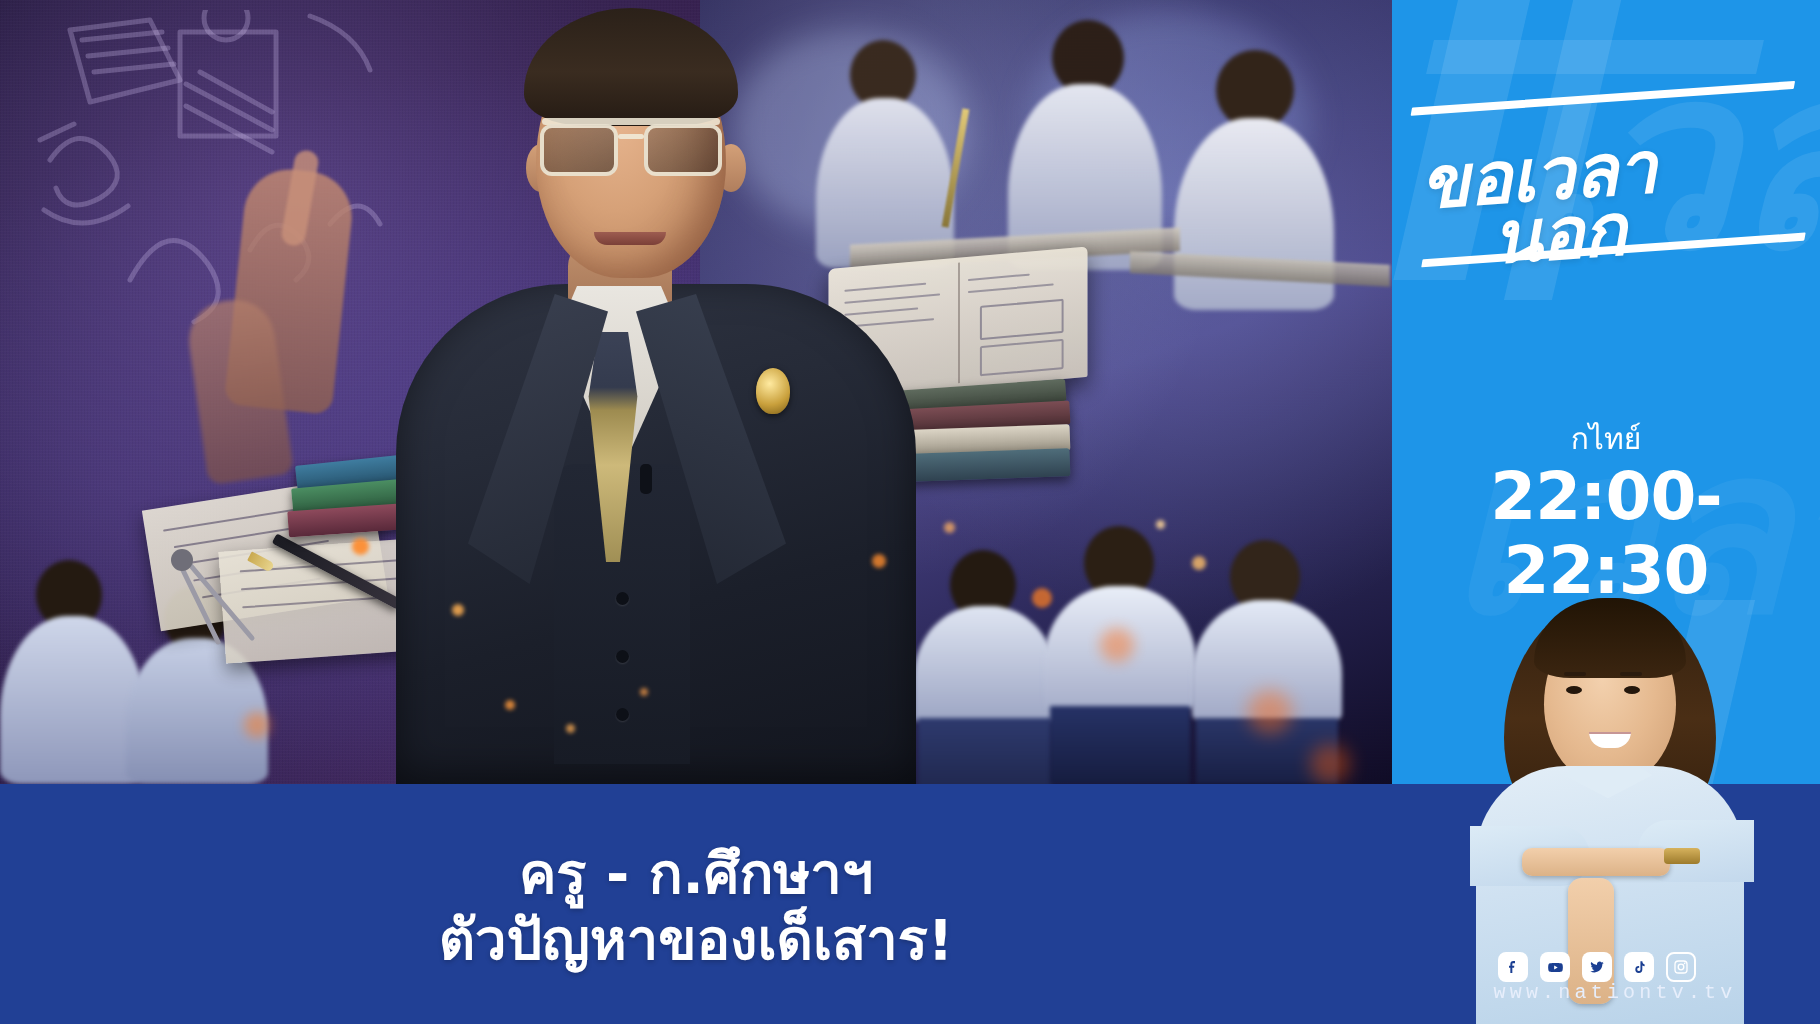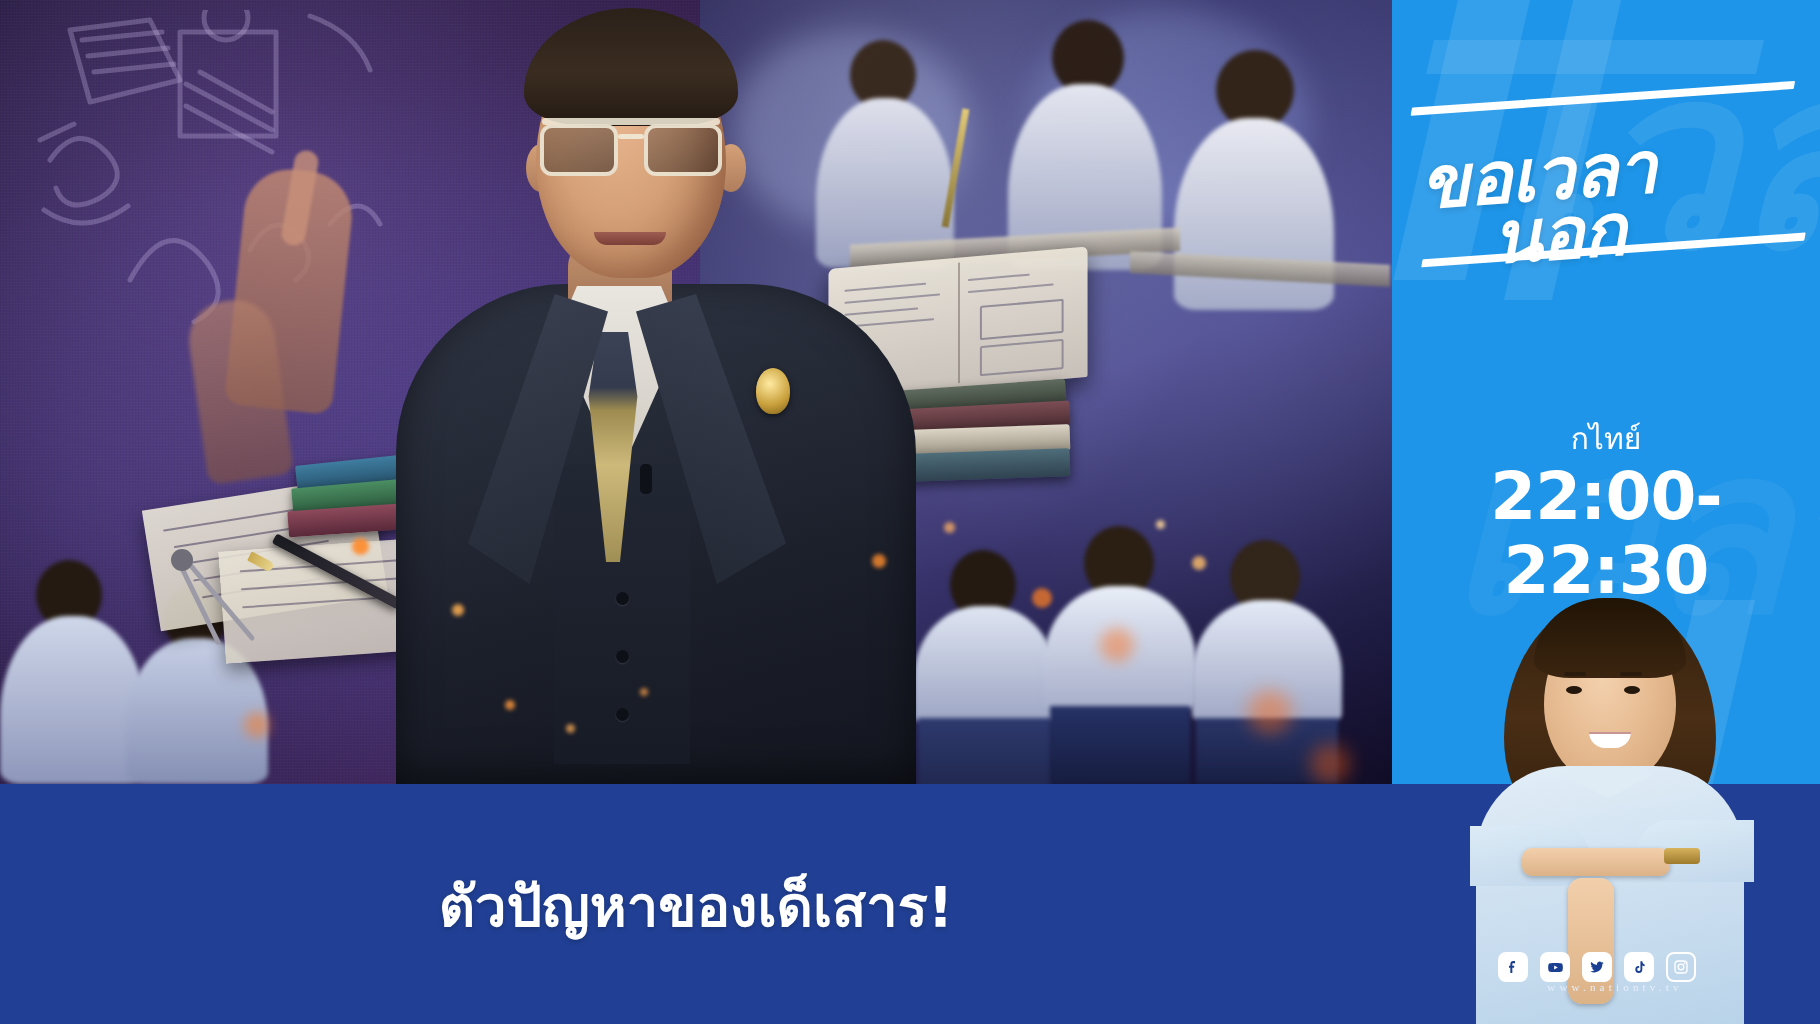--- a/index.html
+++ b/index.html
@@ -185,22 +185,22 @@
   .hl-2 { font-size:56px; }
 
   
   .socials { position:absolute; left:1498px; top:950px; width:220px; height:34px;
     display:flex; gap:12px; align-items:center; z-index:8; }
   .sicon { width:30px; height:30px; border-radius:8px; background:#fff;
     display:flex; align-items:center; justify-content:center; color:#1b3f92; }
   .sicon.outline { background:transparent; border:2.5px solid #fff; color:#fff; }
   .sicon svg { display:block; }
   .url { position:absolute; left:1470px; top:981px; width:290px; text-align:center;
-    color:#e7eefb; font-size:11px; letter-spacing:4.2px; z-index:8;
-    font-family:Liberation Serif, serif; }
+    color:#e7eefb; font-size:20px; letter-spacing:4.2px; z-index:8;
+    font-family:Liberation Mono, monospace; }
 </style>
 </head>
 <body>
 
 <div class="stage">
 
   <div class="photo-pane">
     <div class="bg-board"></div>
 
     <svg class="chalk" style="left:30px;top:10px;width:360px;height:330px" viewBox="0 0 360 330">
@@ -400,20 +400,21 @@
 
     <div class="sched">
       <div class="dow">กไทย์</div>
       <div class="time">22:00-22:30</div>
     </div>
   </div>
 
   <div class="band"></div>
 
   <div class="headline">
+    <div class="hl-line hl-1">ครู - ก.ศึกษาฯ</div>
     <div class="hl-line hl-2">ตัวปัญหาของเด็เสาร!</div>
   </div>
 
   <div class="host">
     <div class="h-hair-back"></div>
     <div class="h-face"></div>
     <div class="h-hair-front"></div>
     <div class="h-brow" style="left:112px;top:96px"></div>
     <div class="h-brow" style="left:168px;top:96px"></div>
     <div class="h-eye" style="left:114px;top:110px"></div>

